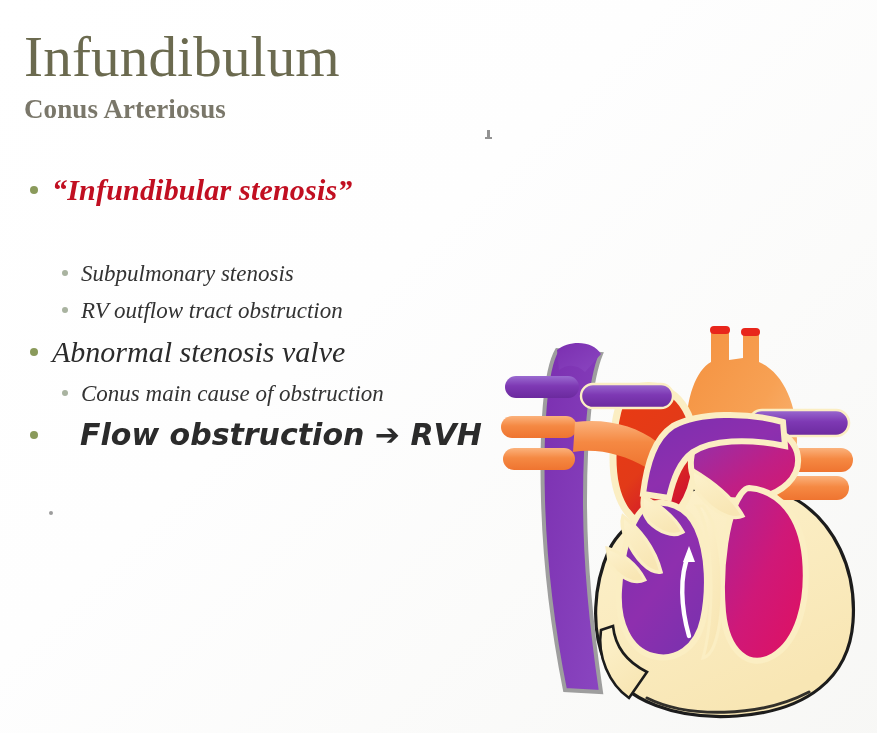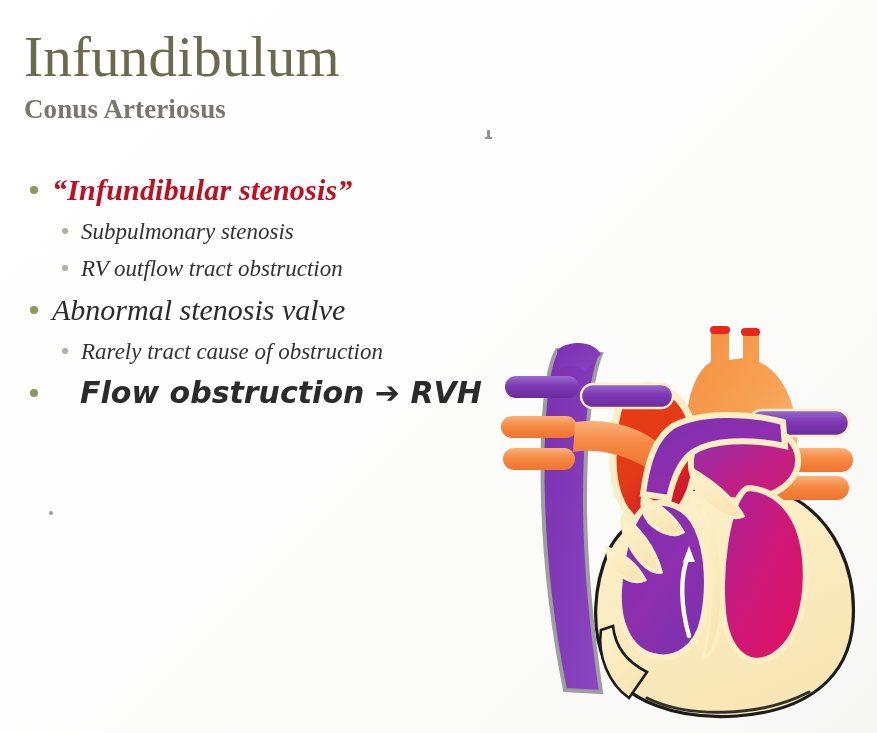--- a/index.html
+++ b/index.html
@@ -149,36 +149,36 @@
 
   <div id="bullet-list">
 
     <div class="bullet-row level-1">
       <span class="dot" style="background: rgb(138, 154, 91);"></span>
       <span class="btext accent" style="color: rgb(193, 15, 33);">“Infundibular stenosis”</span>
     </div>
 
     <div class="bullet-row level-2">
       <span class="dot" style="background: rgb(169, 179, 160);"></span>
-      <span class="btext" style="color: rgb(51, 51, 51);">Subpulmonary stenosis</span>
+      <span class="btext" style="color: rgb(51, 51, 51); margin-top: 42px;">Subpulmonary stenosis</span>
     </div>
 
     <div class="bullet-row level-2">
       <span class="dot" style="background: rgb(169, 179, 160);"></span>
       <span class="btext" style="color: rgb(51, 51, 51);">RV outflow tract obstruction</span>
     </div>
 
     <div class="bullet-row level-1">
       <span class="dot" style="background: rgb(138, 154, 91);"></span>
       <span class="btext" style="color: rgb(43, 43, 43);">Abnormal stenosis valve</span>
     </div>
 
     <div class="bullet-row level-2">
       <span class="dot" style="background: rgb(169, 179, 160);"></span>
-      <span class="btext" style="color: rgb(51, 51, 51);">Rarely tract cause of obstruction</span>
+      <span class="btext" style="color: rgb(51, 51, 51);">Conus main cause of obstruction</span>
     </div>
 
     <div class="bullet-row level-1">
       <span class="dot" style="background: rgb(138, 154, 91);"></span>
       <span class="btext arrow-glyph" style="color: rgb(43, 43, 43);">Flow obstruction ➔ RVH</span>
     </div>
 
   </div>
 
   <div id="stray-dot"></div>

